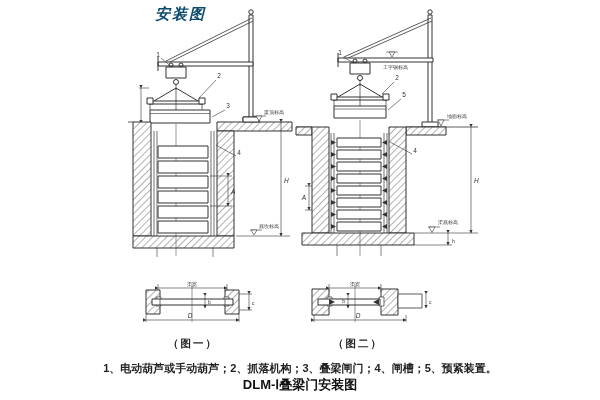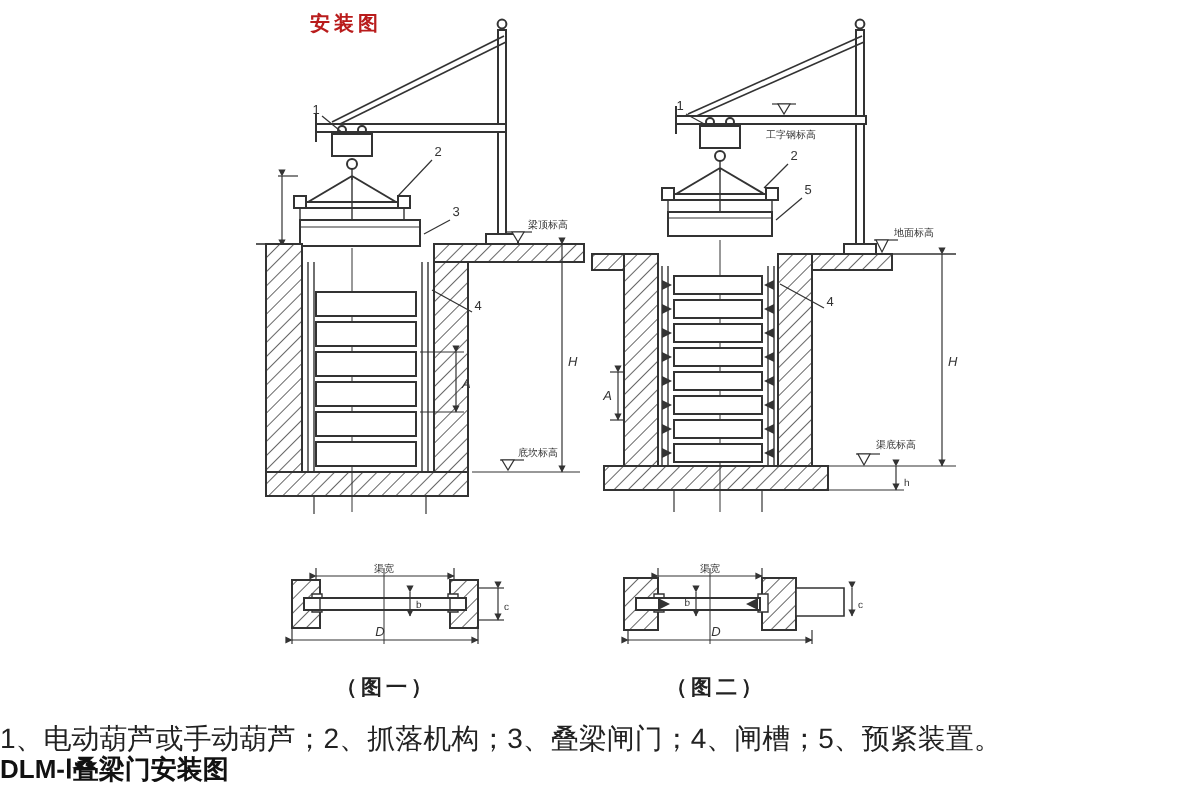--- a/index.html
+++ b/index.html
@@ -1,23 +1,23 @@
 <!DOCTYPE html>
 <html><head>
 <meta charset="utf-8">
 <style>
   html,body{margin:0;padding:0;background:#fff;}
   .page{position:relative;width:600px;height:400px;background:#ffffff;
         font-family:"Liberation Sans",sans-serif;overflow:hidden;}
-  .title{position:absolute;left:155px;top:5px;font-size:10px;font-weight:bold;
-         color:#b91c1c;letter-spacing:2px;}
-  .notes{position:absolute;left:0;top:361px;width:600px;
-         font-size:14px;color:#222;}
+  .title{position:absolute;left:155px;top:5px;font-size:15px;font-weight:bold;
+         color:#0c4a6e;letter-spacing:2px;font-style:italic;}
+  .notes{position:absolute;left:0;top:361px;width:600px;text-align:center;
+         font-size:11px;color:#222;font-weight:bold;}
   .captions{position:absolute;left:0;top:376px;width:600px;display:flex;
-            gap:36px;font-size:13px;font-weight:bold;color:#111;}
+            justify-content:center;gap:36px;font-size:13px;font-weight:bold;color:#111;}
   svg{position:absolute;left:0;top:0;}
   svg text{fill:#333;font-family:"Liberation Sans",sans-serif;}
   .lbl{font-size:6.5px;}
   .dim{font-size:6.5px;font-style:italic;}
   .tiny{font-size:5px;}
   .cap{font-size:10.5px;font-weight:bold;fill:#222;letter-spacing:2px;}
   line,rect,polyline,path{vector-effect:non-scaling-stroke;}
 </style>
 </head>
 <body>

